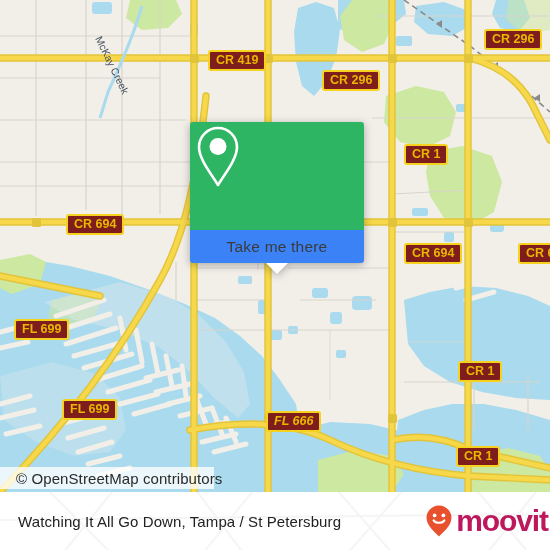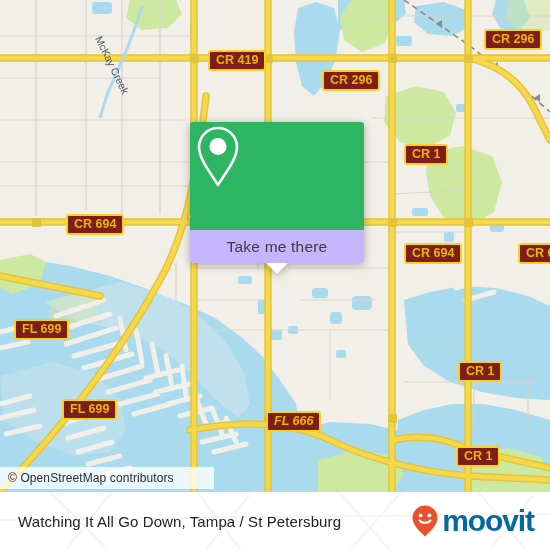--- a/index.html
+++ b/index.html
@@ -12,37 +12,37 @@
   #root{position:relative;width:550px;height:550px;overflow:hidden;background:#fff;}
 
   
   .map{position:absolute;left:0;top:0;width:550px;height:492px;overflow:hidden;background:#F2EFE9;}
   .map svg{position:absolute;left:0;top:0;display:block;}
 
   
   .attrib{
     position:absolute;left:0;top:467px;width:214px;height:22px;
     background:rgba(255,255,255,0.78);
-    display:flex;align-items:center;padding-left:8px;box-sizing:border-box;
-    font-size:12px;color:#2b2b2b;letter-spacing:.1px;white-space:nowrap;
+    display:flex;align-items:center;padding-left:16px;box-sizing:border-box;
+    font-size:15px;color:#2b2b2b;letter-spacing:.1px;white-space:nowrap;
     z-index:40;
   }
 
   
   .popup{
     position:absolute;left:190px;top:122px;width:174px;
     z-index:50;
     filter:drop-shadow(0 2px 4px rgba(0,0,0,.30));
   }
   .popup-head{
     height:108px;background:#2DB563;border-radius:3px 3px 0 0;
     display:flex;align-items:center;justify-content:center;
   }
   .popup-body{
-    background:#c4b5fd;border-radius:0 0 3px 3px;
+    background:#3b82f6;border-radius:0 0 3px 3px;
     height:33px;display:flex;align-items:center;justify-content:center;
     position:relative;
   }
   .popup-body span{
     font-size:15.5px;color:#3b3b3b;letter-spacing:.2px;
   }
   .popup-tail{
     position:absolute;left:50%;top:100%;transform:translateX(-50%);
     width:0;height:0;
     border-left:11px solid transparent;
@@ -68,26 +68,26 @@
 
   
   .footer{
     position:absolute;left:0;top:492px;width:550px;height:58px;
     background:#ffffff;overflow:hidden;
   }
   .footer-wm{position:absolute;left:0;top:0;width:550px;height:58px;opacity:.09;}
   .footer-inner{
     position:relative;width:550px;height:58px;
     display:flex;align-items:center;justify-content:space-between;
-    padding:0 16px 0 18px;box-sizing:border-box;
+    padding:0 2px 0 18px;box-sizing:border-box;
   }
   .caption{font-size:15px;color:#222222;letter-spacing:.1px;white-space:nowrap;}
   .brand{display:flex;align-items:center;gap:2px;}
   .brand-word{
-    font-size:30px;font-weight:bold;color:#0369a1;letter-spacing:-1.1px;line-height:30px;
+    font-size:30px;font-weight:bold;color:#be185d;letter-spacing:-1.1px;line-height:30px;
   }
 </style>
 </head>
 <body>
 
 <div id="root">
 
   <div class="map">
     <svg width="550" height="492" viewBox="0 0 550 492" xmlns="http://www.w3.org/2000/svg">
       <defs>

